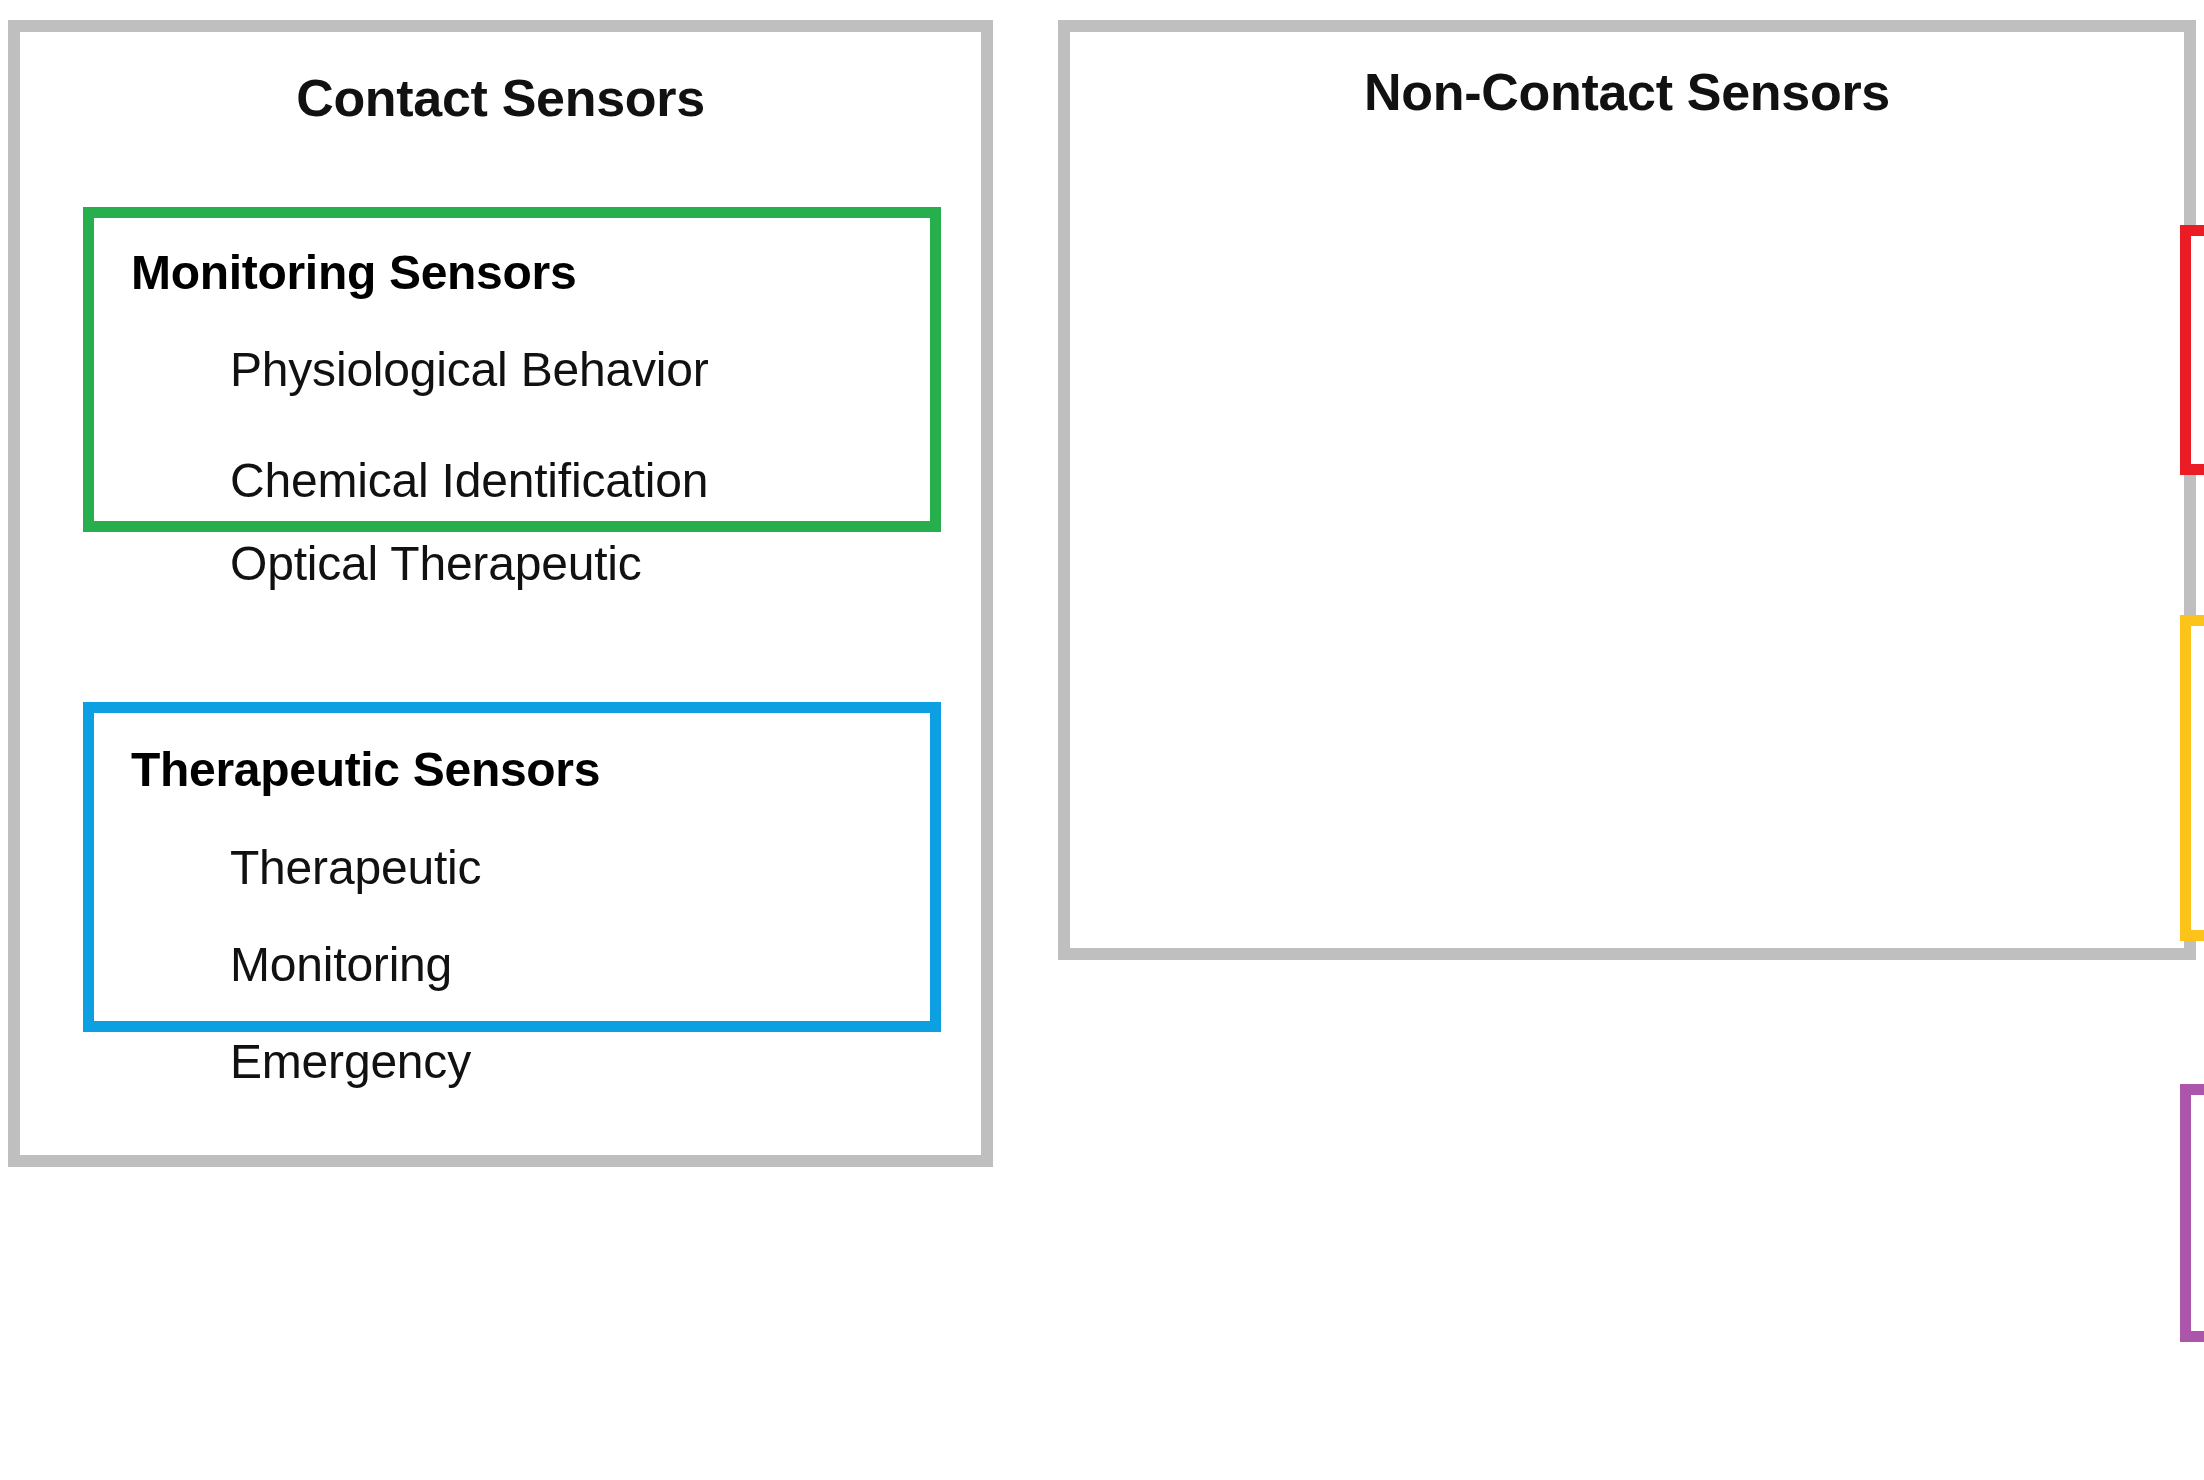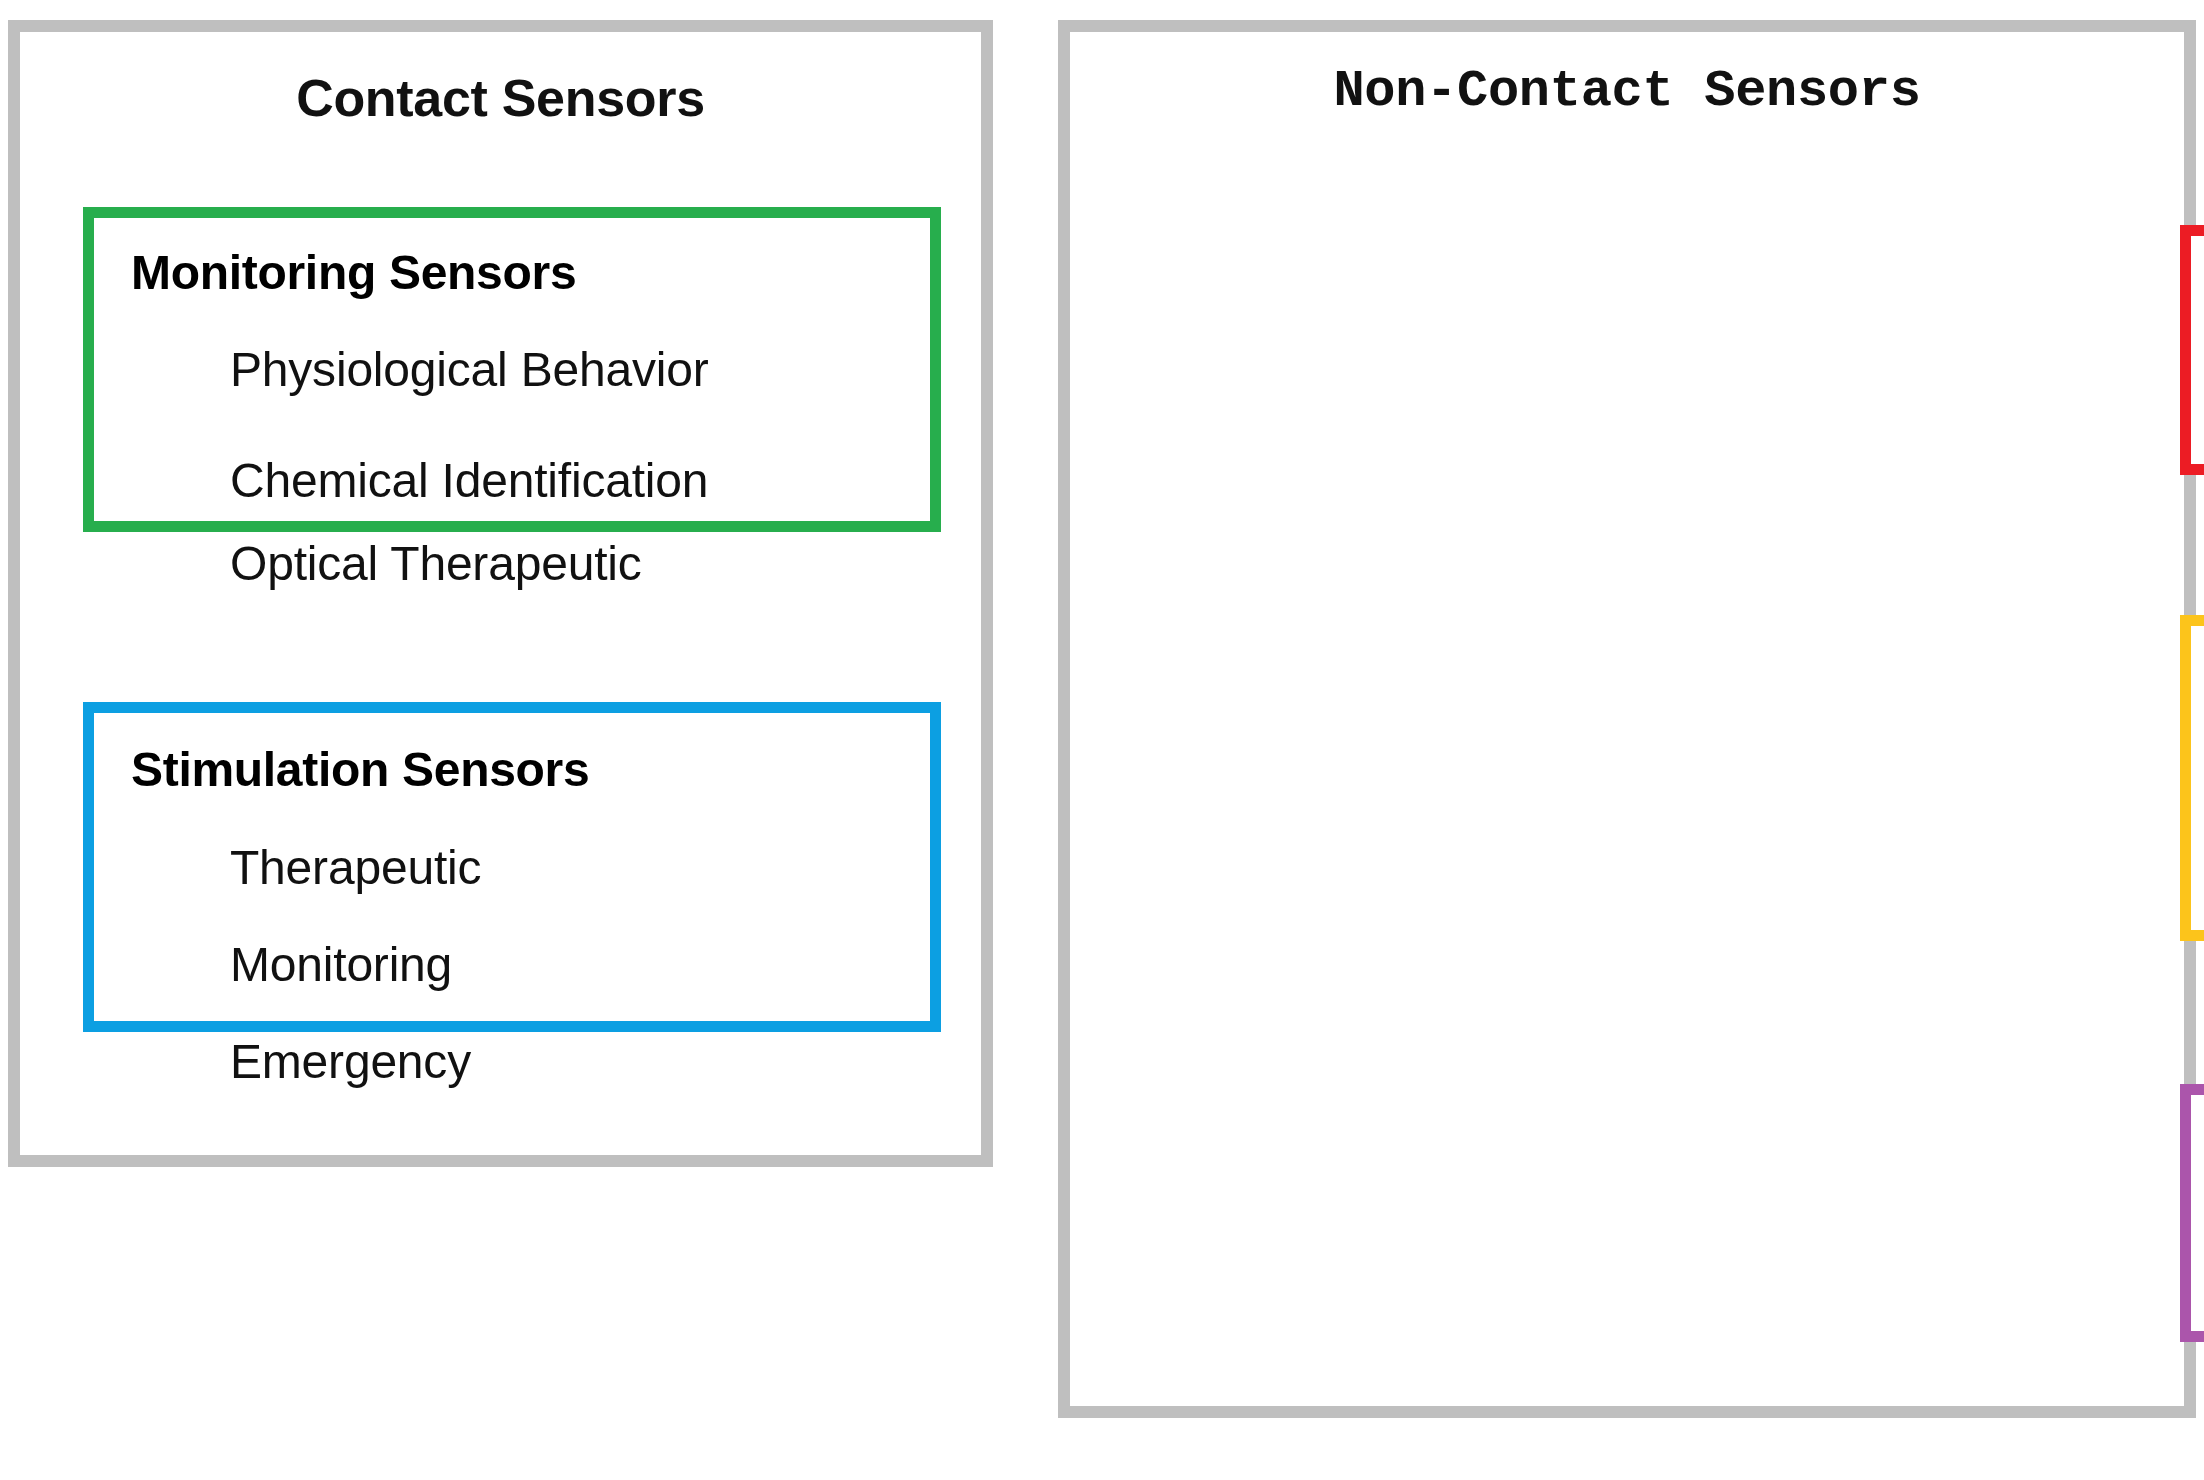--- a/index.html
+++ b/index.html
@@ -32,22 +32,21 @@
   #panel-contact {
     left: 8px;
     top: 20px;
     width: 985px;
     height: 1147px;
   }
   #panel-noncontact {
     left: 1058px;
     top: 20px;
     width: 1138px;
-    height: 1398px;
-    font-family: Liberation Mono, monospace;
+    height: 940px;
   }
 
   .panel-title {
     position: absolute;
     left: 0;
     right: 0;
     text-align: center;
     font-weight: bold;
     font-size: 52px;
     letter-spacing: -0.3px;
@@ -152,21 +151,21 @@
     <div class="panel-title">Contact Sensors</div>
 
     <div class="group" id="group-monitoring">
       <div class="group-title">Monitoring Sensors</div>
       <div class="group-item i0">Physiological Behavior</div>
       <div class="group-item i1">Chemical Identification</div>
       <div class="group-item i2">Optical Therapeutic</div>
     </div>
 
     <div class="group" id="group-therapeutic">
-      <div class="group-title">Stimulation Sensors</div>
+      <div class="group-title">Therapeutic Sensors</div>
       <div class="group-item i0">Therapeutic</div>
       <div class="group-item i1">Monitoring</div>
       <div class="group-item i2">Emergency</div>
     </div>
 
   </div>
 
   <div class="panel" id="panel-noncontact">
 
     <div class="panel-title">Non-Contact Sensors</div>

